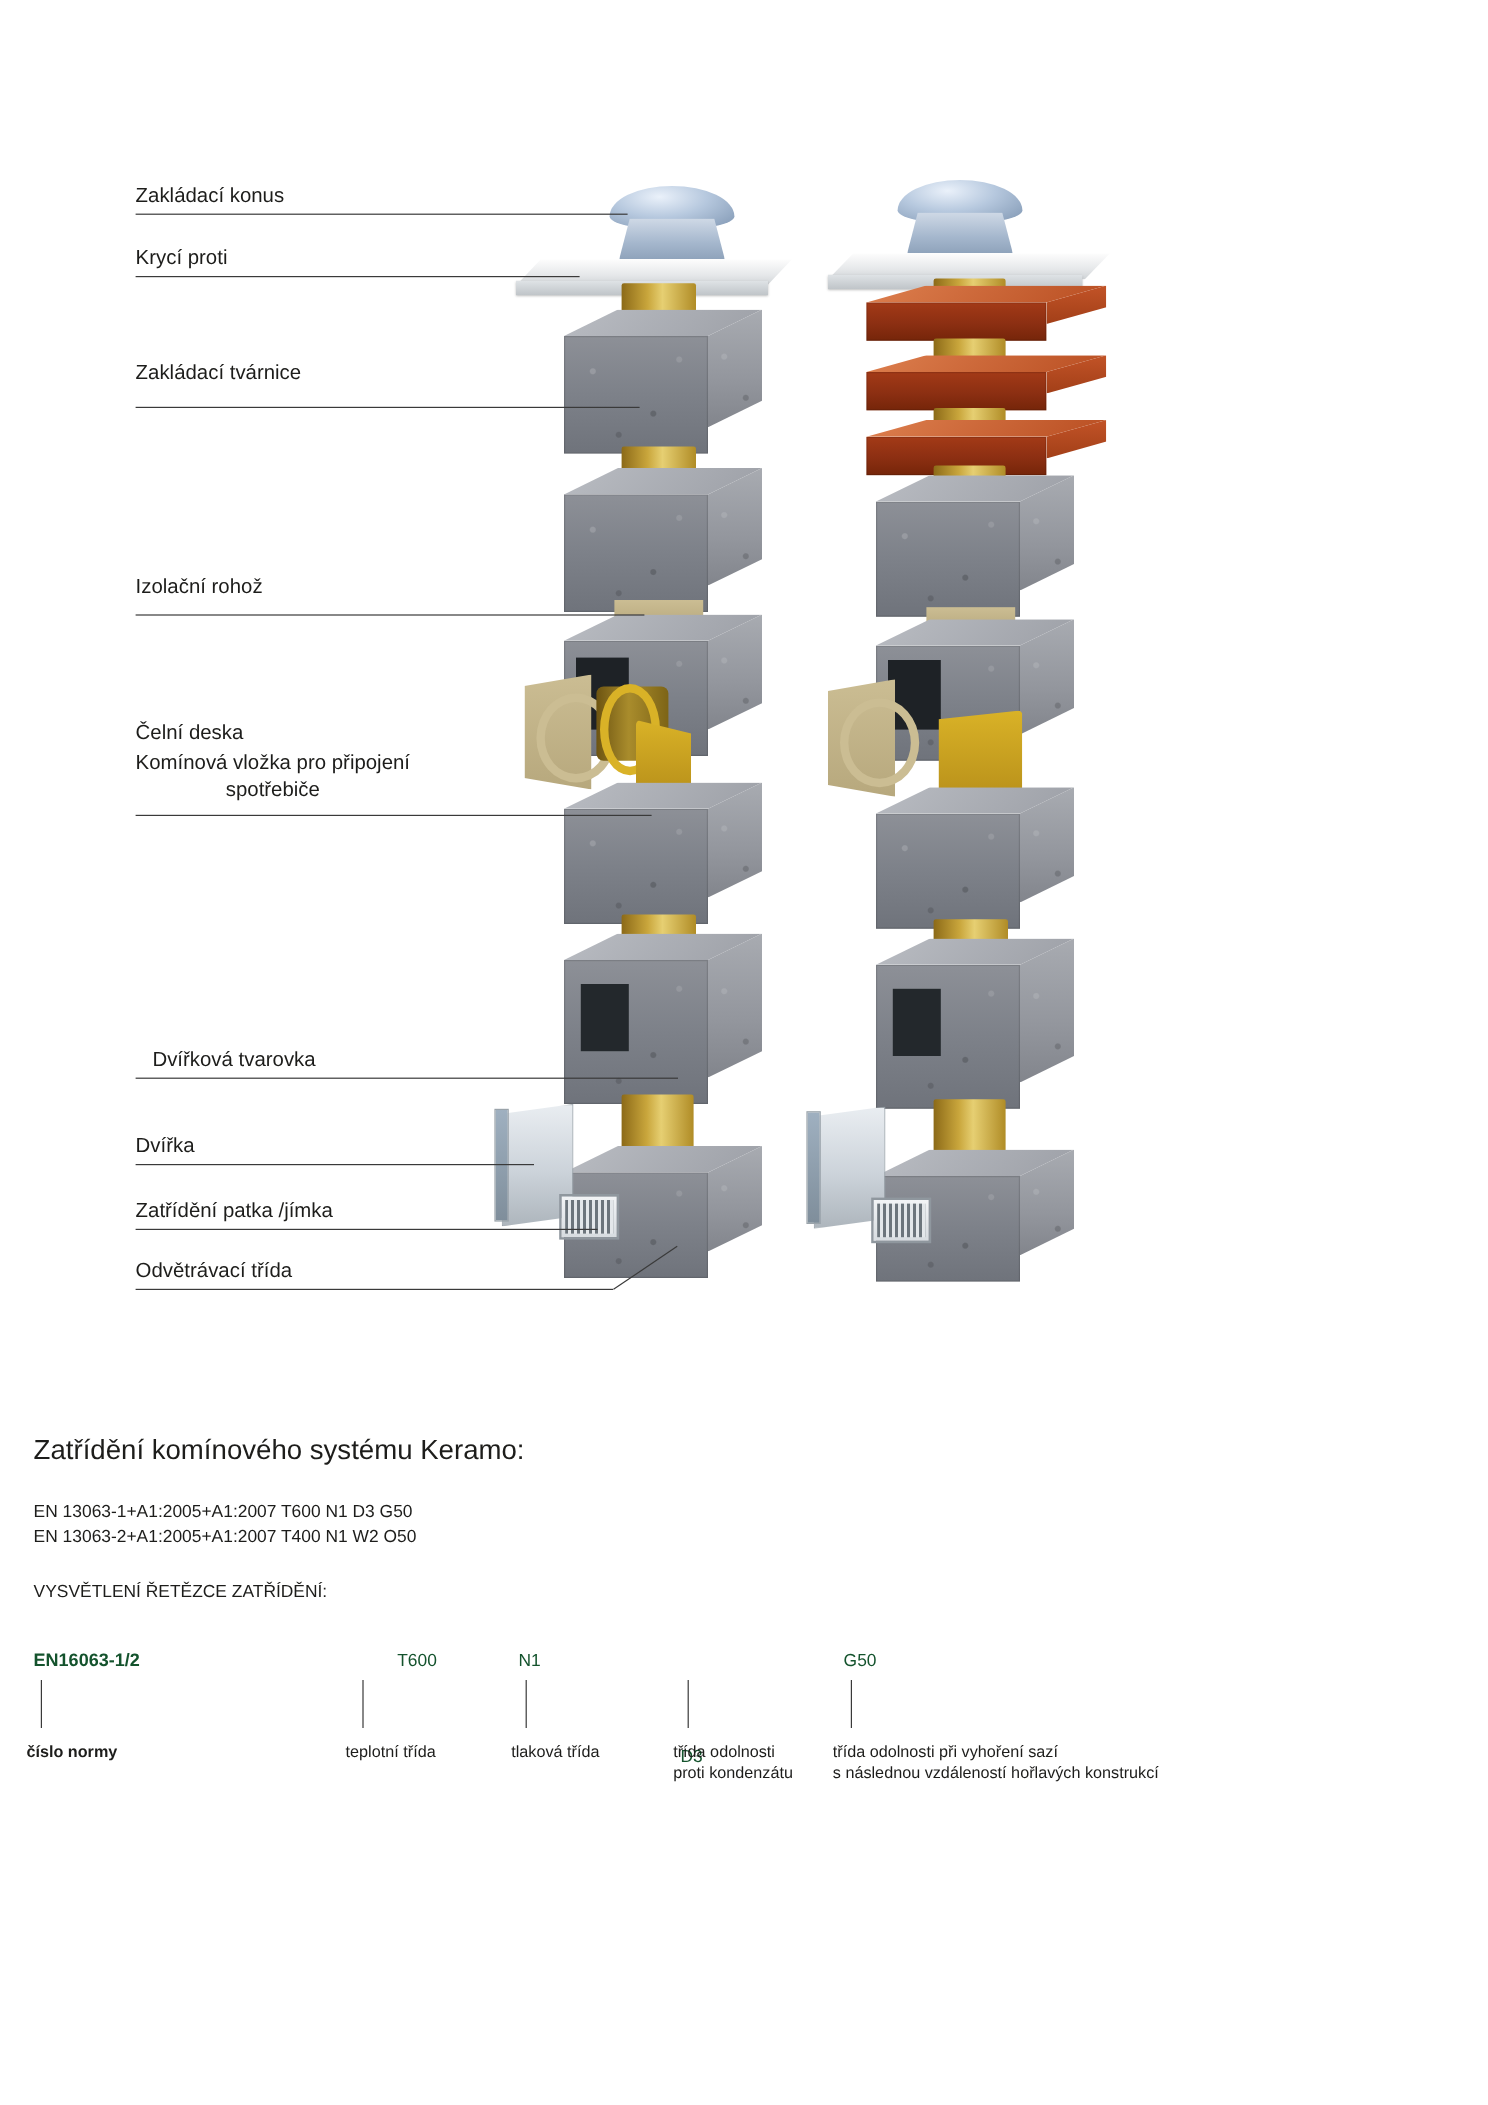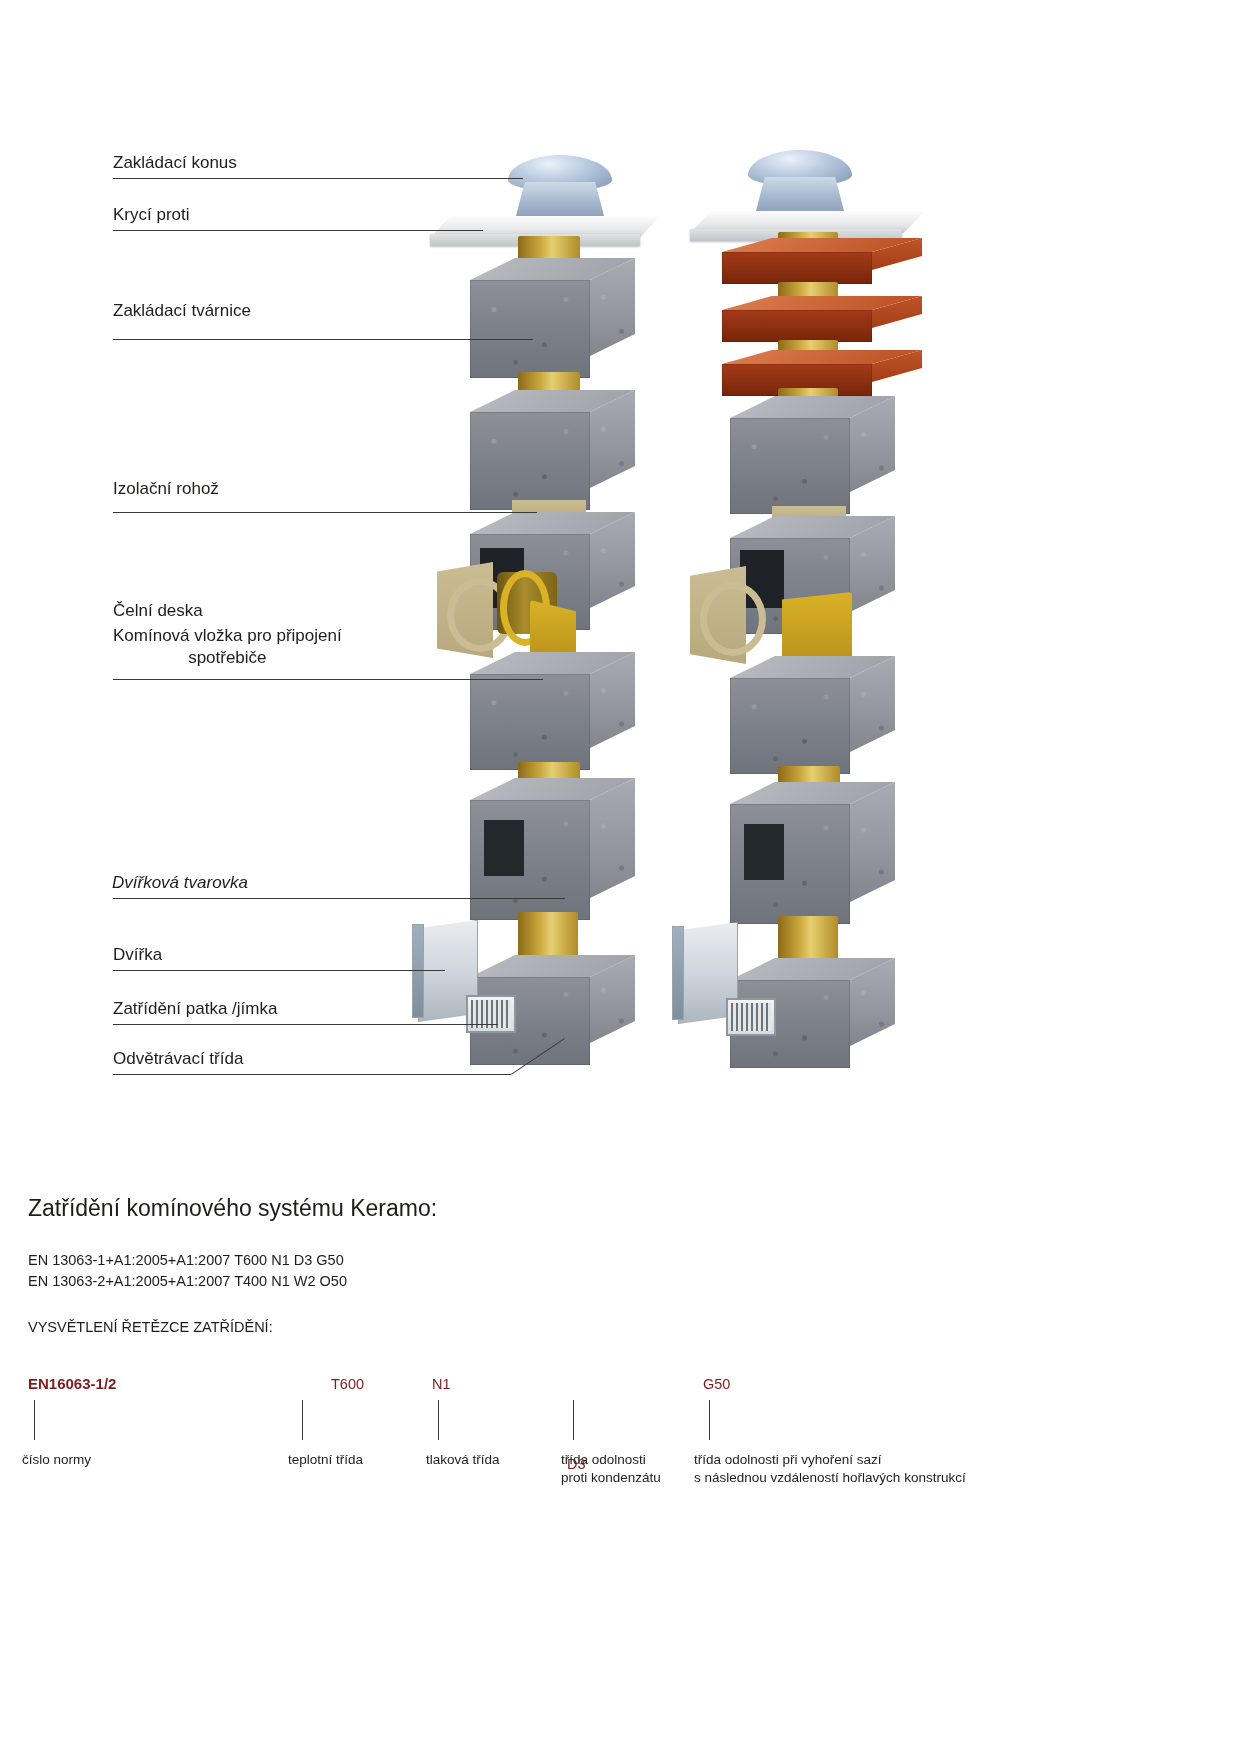--- a/index.html
+++ b/index.html
@@ -139,21 +139,21 @@
   .mono-line {
     position: absolute;
     font-size: 14.5px;
     line-height: 1.45;
     color: #1d1d1b;
     white-space: pre-line;
   }
   .chain-item {
     position: absolute;
     font-size: 14.5px;
-    color: #7f1d1d;
+    color: #14532d;
   }
   .chain-item.bold { font-weight: bold; font-size: 15px; }
   .chain-desc {
     position: absolute;
     font-size: 13.5px;
     line-height: 1.35;
     color: #1d1d1b;
     white-space: pre-line;
   }
   .tick {
@@ -321,21 +321,21 @@
   <div class="leader" style="left:113px;top:339px;width:420px;"></div>
 
   <div class="callout" style="left:113px;top:478px;">Izolační rohož</div>
   <div class="leader" style="left:113px;top:512px;width:424px;"></div>
 
   <div class="callout" style="left:113px;top:600px;">Čelní deska</div>
   <div class="callout" style="left:113px;top:625px;text-align:center;">Komínová vložka pro připojení
 spotřebiče</div>
   <div class="leader" style="left:113px;top:679px;width:430px;"></div>
 
-  <div class="callout" style="left:112px;top:872px;font-style:italic;">Dvířková tvarovka</div>
+  <div class="callout" style="left:127px;top:872px;">Dvířková tvarovka</div>
   <div class="leader" style="left:113px;top:898px;width:452px;"></div>
 
   <div class="callout" style="left:113px;top:944px;">Dvířka</div>
   <div class="leader" style="left:113px;top:970px;width:332px;"></div>
 
   <div class="callout" style="left:113px;top:998px;">Zatřídění patka /jímka</div>
   <div class="leader" style="left:113px;top:1024px;width:385px;"></div>
 
   <div class="callout" style="left:113px;top:1048px;">Odvětrávací třída</div>
   <div class="leader" style="left:113px;top:1074px;width:398px;"></div>
@@ -345,21 +345,21 @@
 <div>
   <div class="section-title" style="left:28px;top:1195px;">Zatřídění komínového systému Keramo:</div>
 
   <div class="mono-line" style="left:28px;top:1250px;">EN 13063-1+A1:2005+A1:2007 T600 N1 D3 G50
 EN 13063-2+A1:2005+A1:2007 T400 N1 W2 O50</div>
 
   <div class="mono-line" style="left:28px;top:1317px;">VYSVĚTLENÍ ŘETĚZCE ZATŘÍDĚNÍ:</div>
 
   <div class="chain-item bold" style="left:28px;top:1375px;">EN16063-1/2</div>
   <div class="tick" style="left:34px;top:1400px;height:40px;"></div>
-  <div class="chain-desc" style="left:22px;top:1451px;">číslo normy</div>
+  <div class="chain-desc" style="left:22px;top:1451px;font-weight:bold;">číslo normy</div>
 
   <div class="chain-item" style="left:294px;top:1376px;margin-left:37px;">T600</div>
   <div class="tick" style="left:302px;top:1400px;height:40px;"></div>
   <div class="chain-desc" style="left:288px;top:1451px;">teplotní třída</div>
 
   <div class="chain-item" style="left:432px;top:1376px;">N1</div>
   <div class="tick" style="left:438px;top:1400px;height:40px;"></div>
   <div class="chain-desc" style="left:426px;top:1451px;">tlaková třída</div>
 
   <div class="chain-item" style="left:567px;top:1456px;">D3</div>

